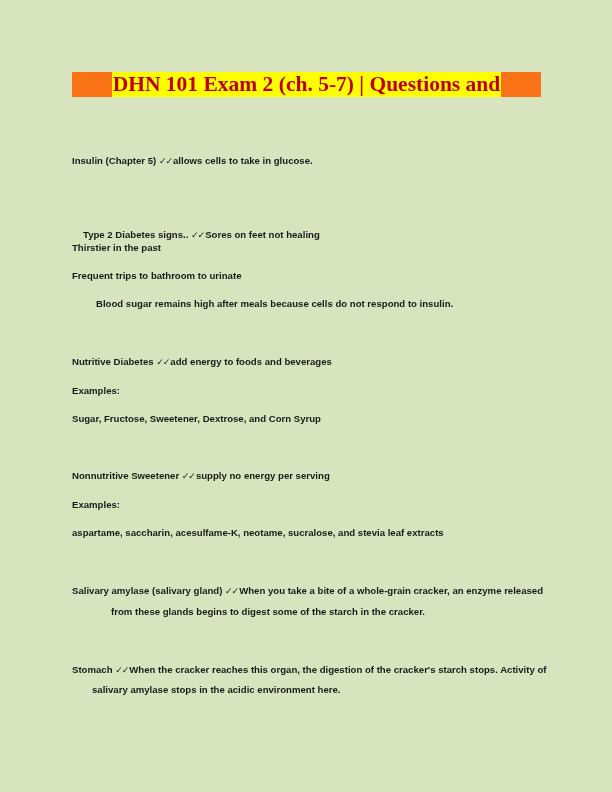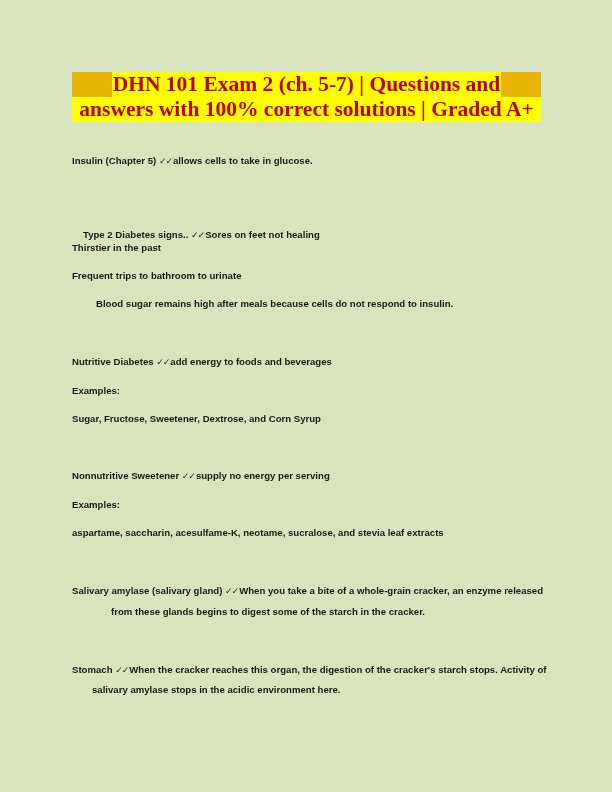--- a/index.html
+++ b/index.html
@@ -26,21 +26,21 @@
       font-size: 21.5px;
       line-height: 25px;
       color: #c00000;
     }
     .title-line {
       display: block;
       height: 25px;
       position: relative;
     }
     .title-line.l1 {
-      background: #eab308;
+      background: #f97316;
     }
     .title-line span {
       background: #ffff00;
       display: inline-block;
       height: 25px;
       padding: 0 1px;
       white-space: nowrap;
     }
     .title-line.l2 span {
       display: block;
@@ -59,23 +59,20 @@
       font-size: 9px;
       letter-spacing: -1px;
       margin-right: 1px;
     }
   </style>
 </head>
 <body>
 
 <div class="title-block">
   <div class="title-line l1"><span>DHN 101 Exam 2 (ch. 5-7) | Questions and</span></div>
-  <div class="title-line l2">
-      <span>answers with 100% correct solutions | Graded A+</span>
-    </div>
 </div>
 
 <div class="body-text" style="top:155px;">
   <span>Insulin (Chapter 5)</span>
   <span class="check">✓✓</span><span>allows cells to take in glucose.</span>
 </div>
 
 <div class="body-text" style="top:229px;margin-left:11px;">
   <span>Type 2 Diabetes signs..</span>
   <span class="check">✓✓</span><span>Sores on feet not healing</span>

